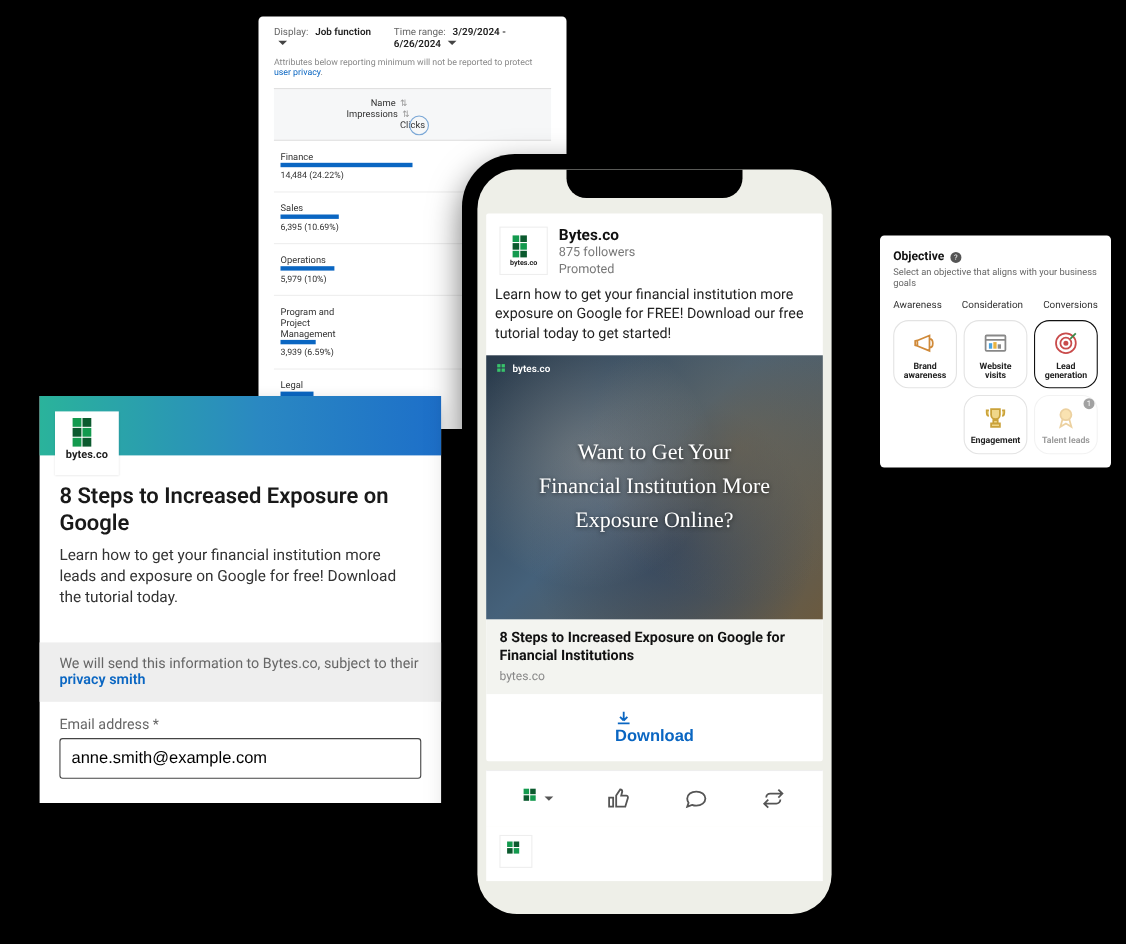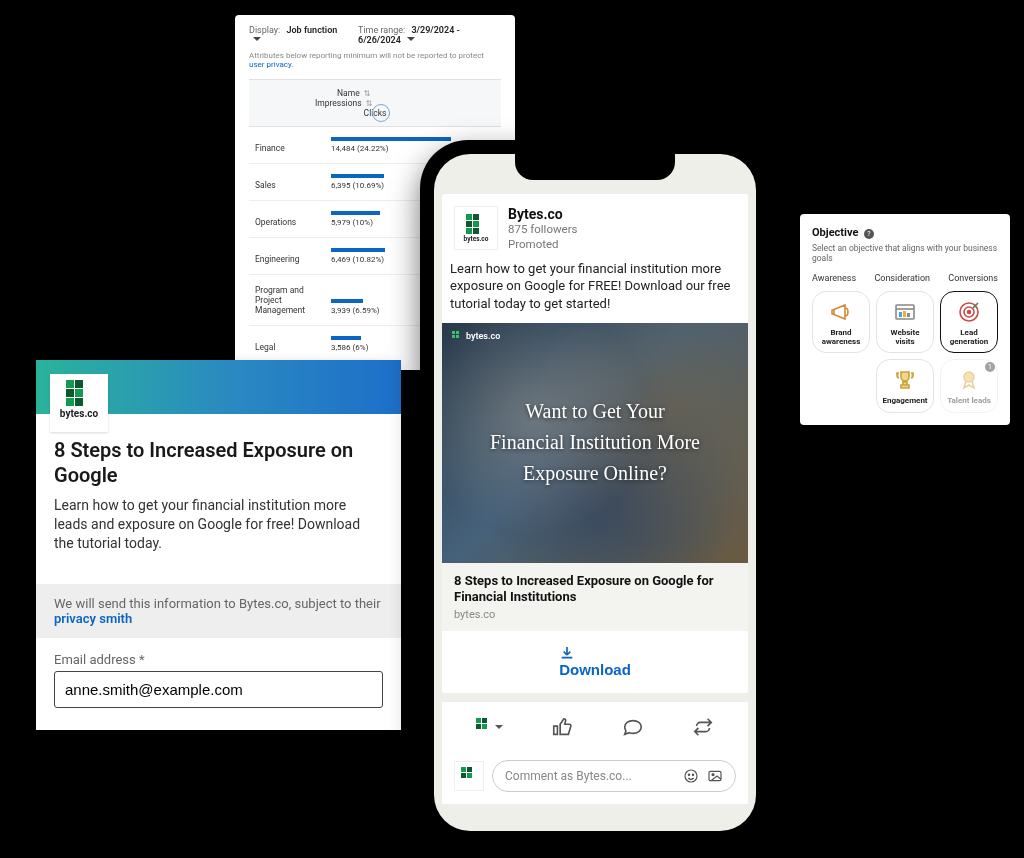--- a/index.html
+++ b/index.html
@@ -30,21 +30,21 @@
 .filter-val { font-weight:600; color:#222; margin-left:4px; }
 .caret-dn { display:inline-block; margin-left:4px; border:4px solid transparent; border-top-color:#444; transform:translateY(2px); }
 .analytics-note { color:#888; font-size:8px; margin-bottom:10px; }
 .analytics-note a { color:#0a66c2; text-decoration:none;margin-top:24px; }
 .an-headrow { display:flex; align-items:center; padding:8px 6px; background:#f6f7f8; border-top:1px solid #e0e0e0; border-bottom:1px solid #e0e0e0; font-size:8.5px; font-weight:400;flex-direction:column; }
 .an-col-name { width:76px; }
 .an-col-imp { width:120px; }
 .an-col-clicks { flex:1; position:relative; }
 .clicks-circle { position:absolute; right:-4px; top:-4px; width:18px; height:18px; border:1px solid #7aa7d6; border-radius:50%; }
 .an-sort { display:inline-block; margin-left:4px; font-size:8px; color:#999; }
-.an-row { display:flex; align-items:flex-end; padding:10px 6px; border-bottom:1px solid #eee; font-size:8.5px; }
+.an-row { display:flex; align-items:flex-start; padding:10px 6px; border-bottom:1px solid #eee; font-size:8.5px;flex-direction:column; }
 .an-row:last-child { border-bottom:none; }
 .an-bar-wrap { width:120px; }
 .an-bar { height:4px; background:#0a66c2; margin-bottom:3px; }
 .an-val { color:#333; font-size:8px; }
 
 
 .lead-card {
   position: absolute;
   left: 36px;
   top: 360px;
@@ -196,27 +196,20 @@
         </div>
       </div>
       <div class="an-row">
         <div class="an-col-name">Operations</div>
         <div class="an-bar-wrap">
           <div class="an-bar" style="width:41%"></div>
           <div class="an-val">5,979 (10%)</div>
         </div>
       </div>
       <div class="an-row">
-        <div class="an-col-name">Engineering</div>
-        <div class="an-bar-wrap">
-          <div class="an-bar" style="width:45%"></div>
-          <div class="an-val">6,469 (10.82%)</div>
-        </div>
-      </div>
-      <div class="an-row">
         <div class="an-col-name">Program and Project Management</div>
         <div class="an-bar-wrap">
           <div class="an-bar" style="width:27%"></div>
           <div class="an-val">3,939 (6.59%)</div>
         </div>
       </div>
       <div class="an-row">
         <div class="an-col-name">Legal</div>
         <div class="an-bar-wrap">
           <div class="an-bar" style="width:25%"></div>
@@ -335,36 +328,20 @@
 
     <div class="comment-row">
       <div class="comment-avatar">
         <div class="bytes-logo-mark">
           <span class="sq" style="left:0;top:0"></span>
             <span class="sq dk" style="left:6px;top:0"></span>
           <span class="sq dk" style="left:0;top:6px"></span>
             <span class="sq" style="left:6px;top:6px"></span>
         </div>
       </div>
-      <div class="comment-input">
-        <span>Comment as Bytes.co...</span>
-        <span class="comment-icons">
-          <svg width="16" height="16" viewBox="0 0 24 24" fill="none" stroke="#555" stroke-width="1.8">
-              <circle cx="12" cy="12" r="9"></circle>
-              <circle cx="9" cy="10" r="1" fill="#555"></circle>
-              <circle cx="15" cy="10" r="1" fill="#555"></circle>
-              <path d="M8 15c1 1.2 2.4 2 4 2s3-.8 4-2"></path>
-            </svg>
-          <svg width="16" height="16" viewBox="0 0 24 24" fill="none" stroke="#555" stroke-width="1.8">
-              <rect x="3" y="5" width="18" height="14" rx="2"></rect>
-              <circle cx="9" cy="10" r="1.5" fill="#555"></circle>
-              <path d="M21 17l-6-5-9 7"></path>
-            </svg>
-        </span>
-      </div>
     </div>
   </div>
 </div>
 
 <div class="obj-panel">
   <div>
     <span class="obj-title">Objective</span>
     <span class="obj-q">?</span>
   </div>
   <div class="obj-sub">Select an objective that aligns with your business goals</div>

